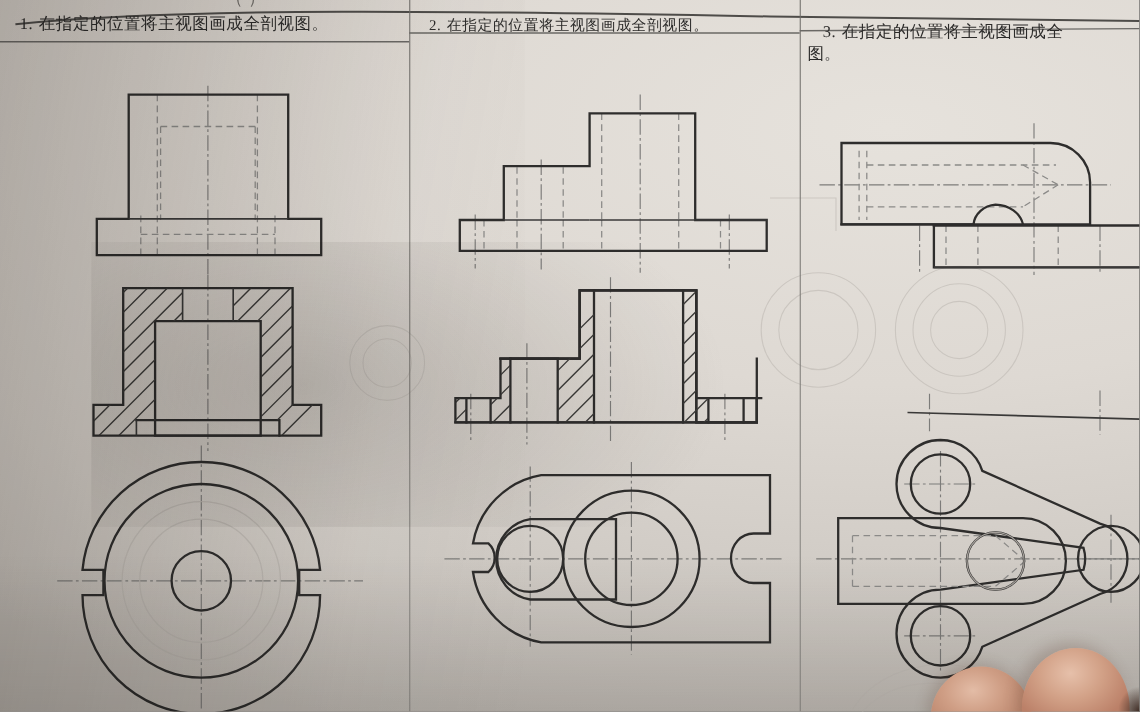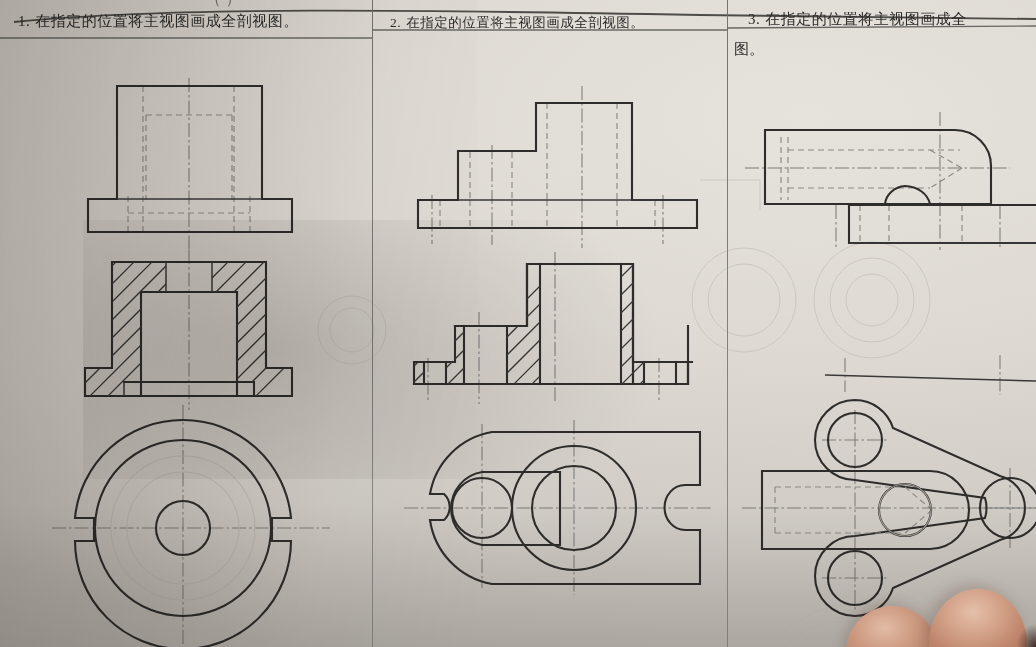--- a/index.html
+++ b/index.html
@@ -87,21 +87,21 @@
   <div class="divider" style="left:727px;"></div>
 
   <div class="q" style="left:18px;top:12px;">
     <span class="num">1.</span><span>在指定的位置将主视图画成全剖视图。</span>
   </div>
 
   <div class="q q2" style="left:390px;top:14px;">
     <span class="num">2.</span><span>在指定的位置将主视图画成全剖视图。</span>
   </div>
 
-  <div class="q" style="left:748px;top:10px;">
+  <div class="q" style="left:748px;top:20px;">
     <span class="num">3.</span><span>在指定的位置将主视图画成全</span>
   </div>
   <div class="q3-l2" style="left:734px;top:40px;">图。</div>
 
   <div class="q" style="left:206px;top:-10px;font-size:15px;color:#6e6b67;">（  ）</div>
 
   <svg class="draw">
 
     <g>
       <g class="center">

